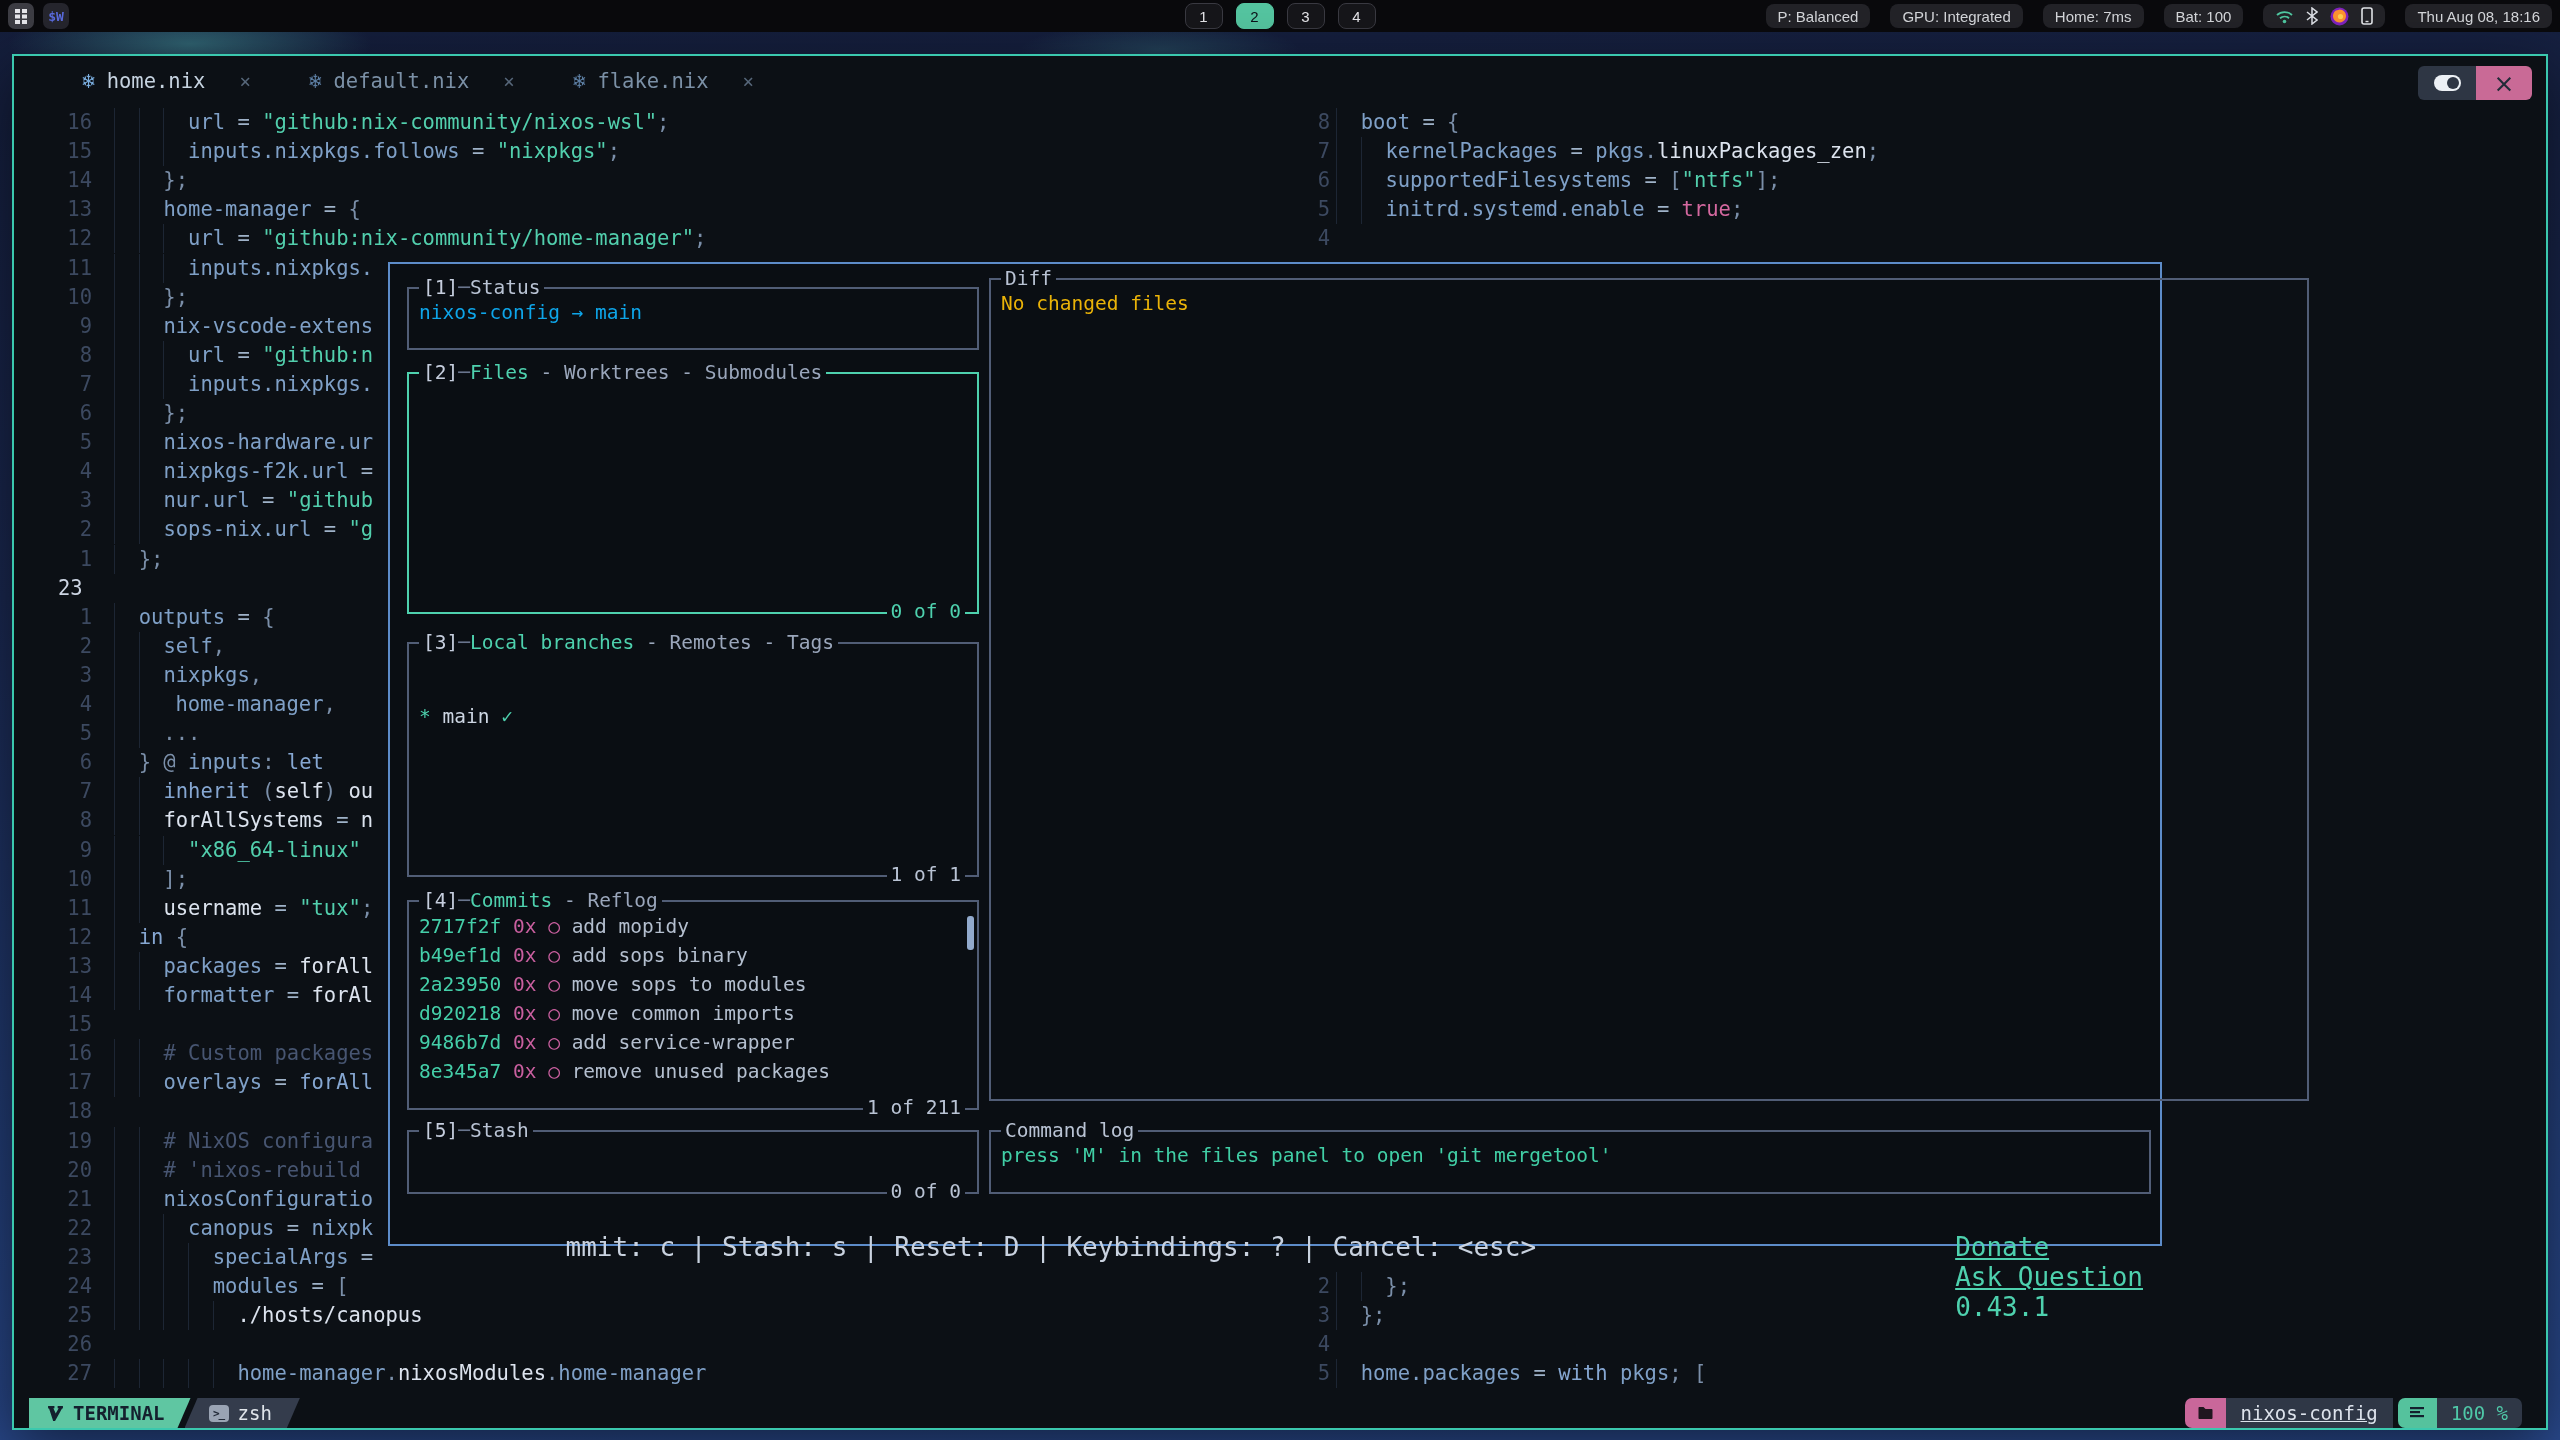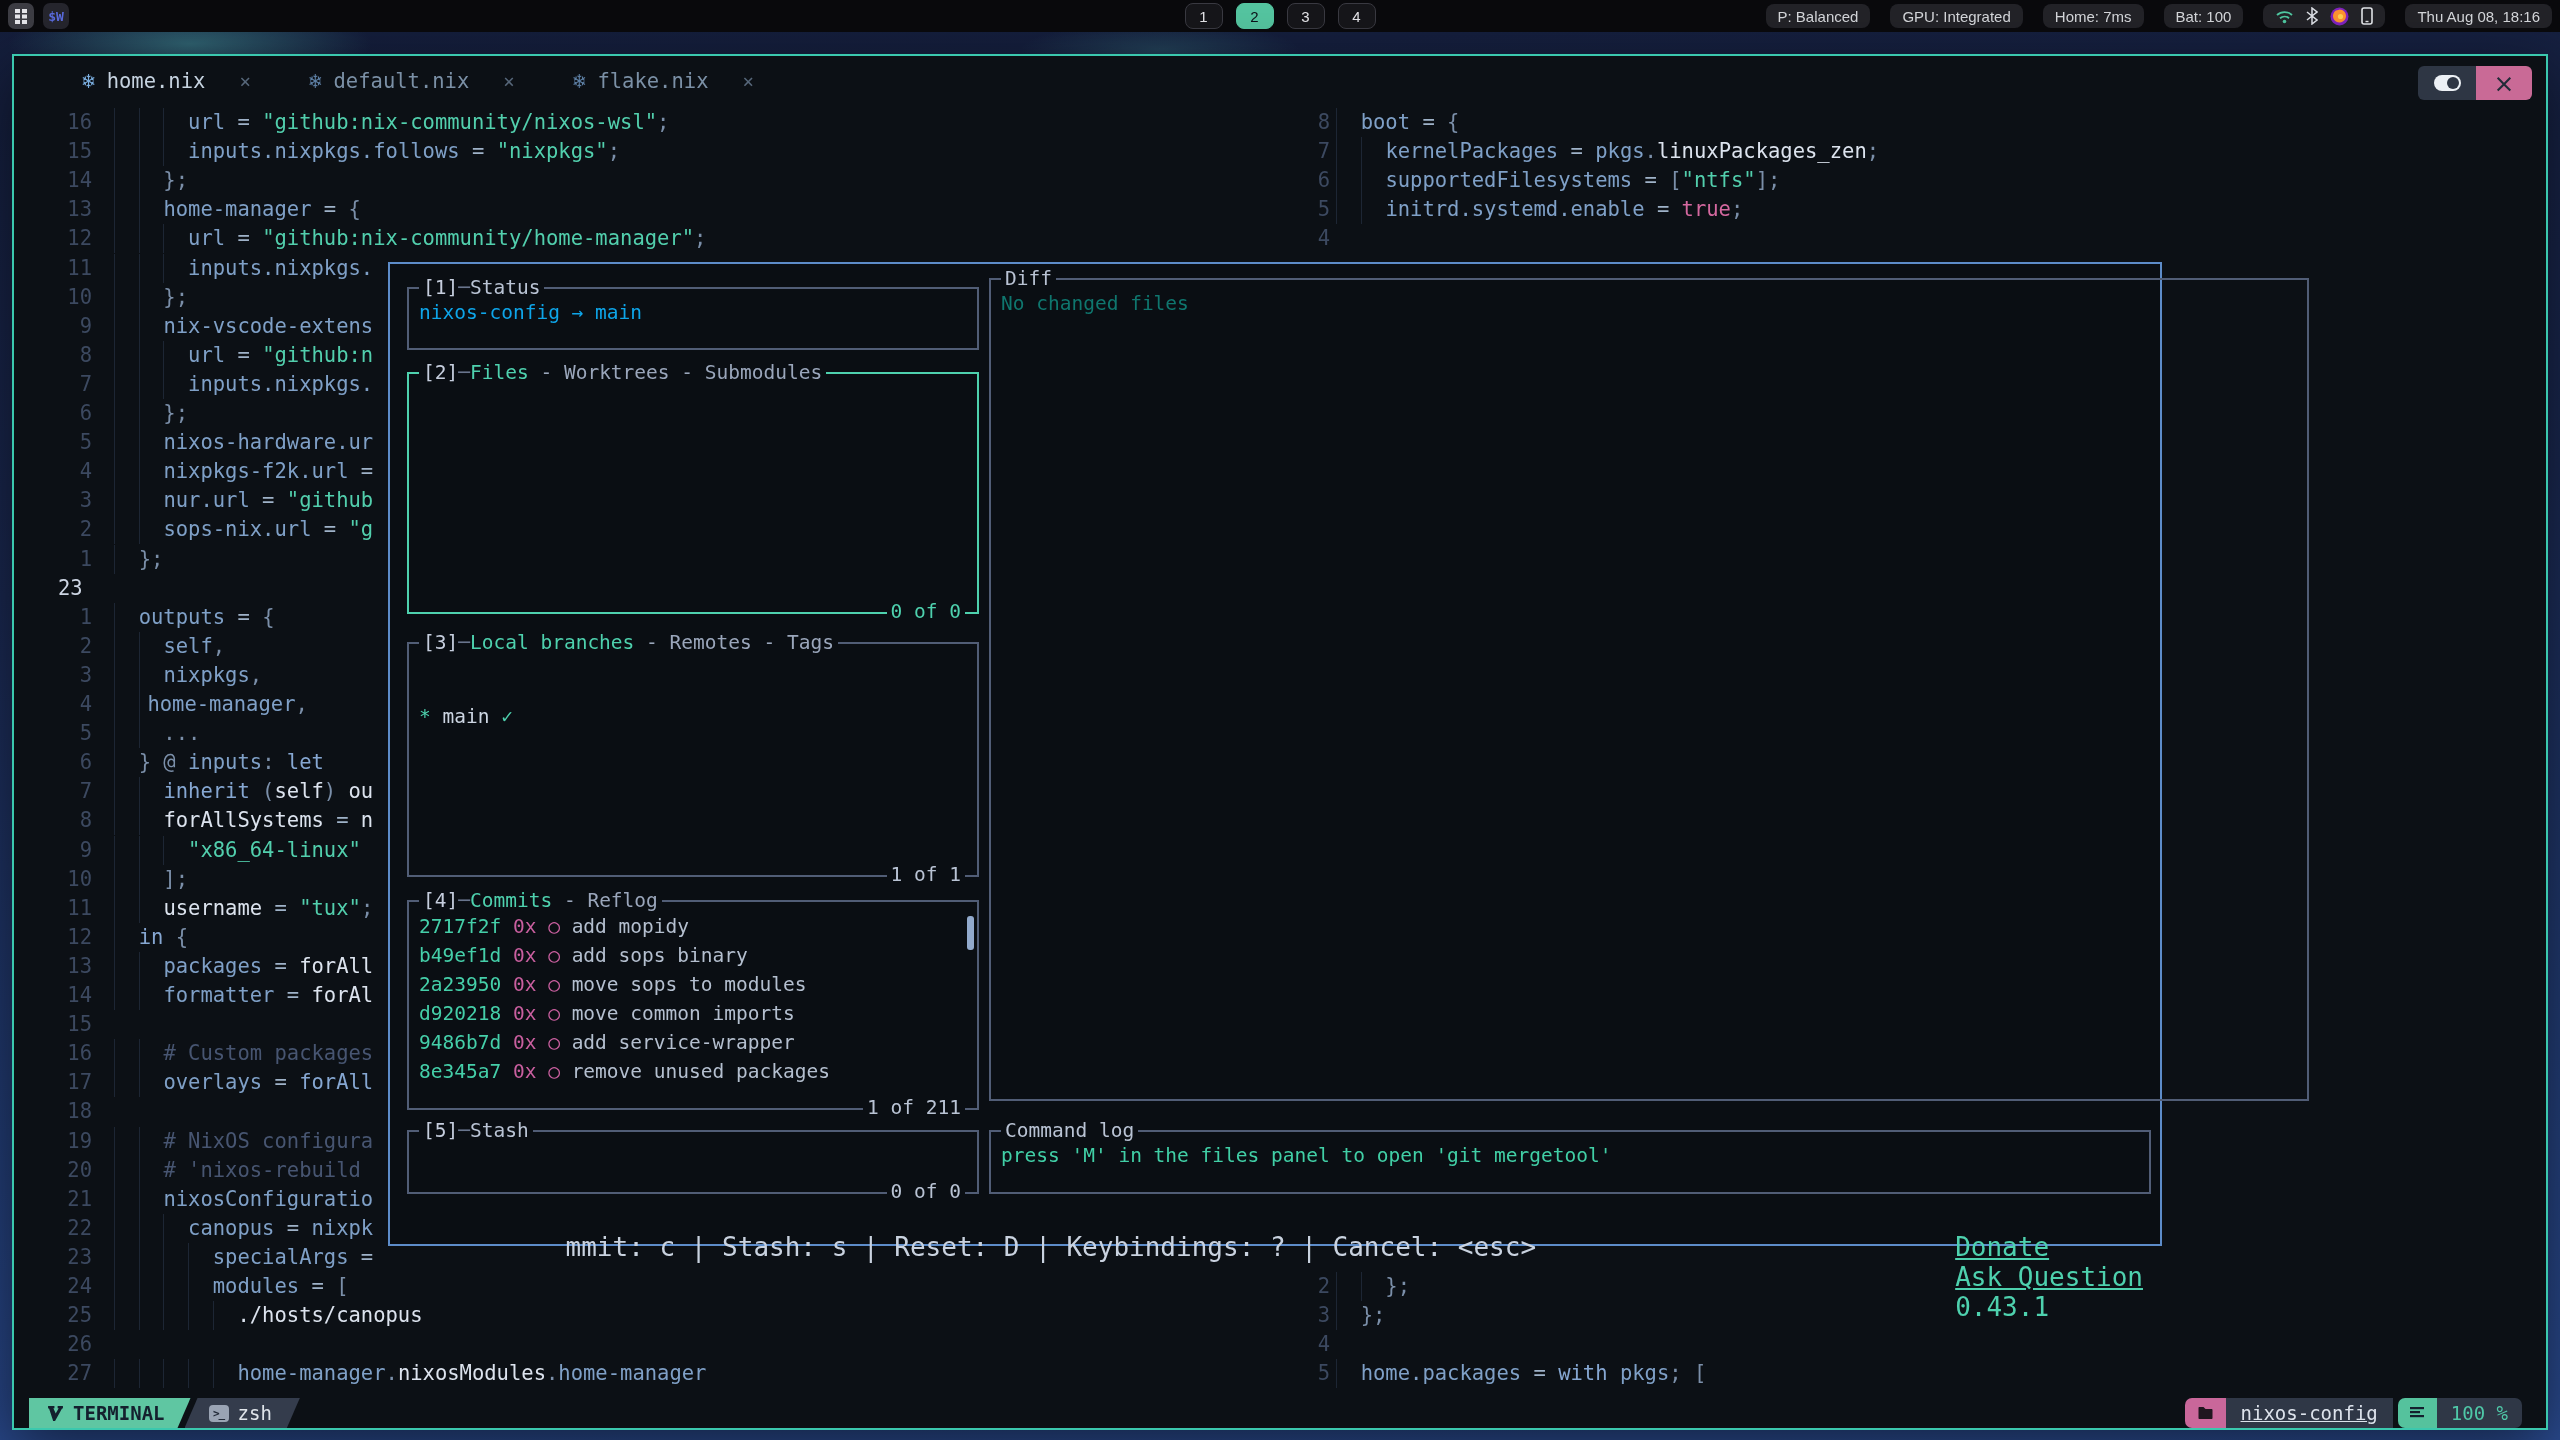--- a/index.html
+++ b/index.html
@@ -53,21 +53,21 @@
   .lg-title { position:absolute; top:-14px; left:10px; background:#0a0e13; padding:0 4px; white-space:pre; line-height:26px; }
   .lg-title .br { color:#c6cede; } .lg-title .dash { color:#6b7档也; }
   .lg-title .dash { color:#69758d; }
   .lg-title .tt { color:#b9c3d4; } .lg-title .tt.on { color:#4ed1ae; } .lg-title .rest { color:#9aa6bb; }
   .lg-count { position:absolute; bottom:-13px; right:12px; background:#0a0e13; padding:0 4px; color:#b9c3d4; line-height:26px; }
   .lg-count.on { color:#4ed1ae; }
   .lg-content { position:absolute; left:10px; top:12px; right:10px; white-space:pre; }
   .lg-row { height:29px; line-height:29px; white-space:pre; }
   .c-hash{color:#45cfa9} .c-mark{color:#c95f9f} .c-msg{color:#b4bfcf}
   .b-star{color:#4ed1ae} .b-name{color:#ccd5e2} .b-check{color:#4ed1ae}
-  .lg-status-text{color:#0ea5e9} .lg-diff-text{color:#0f766e} .lg-cmd-text{color:#41cfa6}
+  .lg-status-text{color:#0ea5e9} .lg-diff-text{color:#eab308} .lg-cmd-text{color:#41cfa6}
   .lg-bottom { position:absolute; left:19px; right:17px; top:938px; height:30px; line-height:30px; color:#c9d2df; font-size:26px; white-space:pre; }
   .lg-links { position:absolute; right:0; top:0; }
   .lg-links a { color:#4ed1ae; text-decoration:underline; margin-left:14px; }
   .lg-ver { color:#4ed1ae; margin-left:14px; }
   .lg-scroll { position:absolute; right:3px; top:14px; width:7px; height:34px; background:#92aacd; border-radius:3px; }
   
   .statusbar { position:absolute; left:0; top:1342px; width:100%; height:30px; font-size:19px; }
   .sb-left { position:absolute; left:15px; top:0; display:flex; }
   .seg { height:30px; display:flex; align-items:center; gap:9px; padding:0 18px; }
   .seg.mode { background:#5fc6a2; color:#14202e; font-weight:bold; clip-path:polygon(0 0,100% 0,calc(100% - 13px) 100%,0 100%); padding-right:26px; }
@@ -294,21 +294,21 @@
           <div class="cline" style="top: 604.9px;">
             <span class="lnum" style="left: 36px; width: 42px;">3</span>
             <i class="guide" style="left: 100px;"></i>
             <i class="guide" style="left: 124.68px;"></i>
             <span class="ctext" style="left: 100px;"><span class="tk-pun">    </span><span class="tk-id">nixpkgs</span><span class="tk-pun">,</span></span>
           </div>
           <div class="cline" style="top: 634px;">
             <span class="lnum" style="left: 36px; width: 42px;">4</span>
             <i class="guide" style="left: 100px;"></i>
             <i class="guide" style="left: 124.68px;"></i>
-            <span class="ctext" style="left: 84px;"><span class="tk-pun">    </span><span class="tk-id">home-manager</span><span class="tk-pun">,</span></span>
+            <span class="ctext" style="left: 112px;"><span class="tk-pun">    </span><span class="tk-id">home-manager</span><span class="tk-pun">,</span></span>
           </div>
           <div class="cline" style="top: 663.1px;">
             <span class="lnum" style="left: 36px; width: 42px;">5</span>
             <i class="guide" style="left: 100px;"></i>
             <i class="guide" style="left: 124.68px;"></i>
             <span class="ctext" style="left: 100px;"><span class="tk-pun">    ...</span></span>
           </div>
           <div class="cline" style="top: 692.2px;">
             <span class="lnum" style="left: 36px; width: 42px;">6</span>
             <i class="guide" style="left: 100px;"></i>

